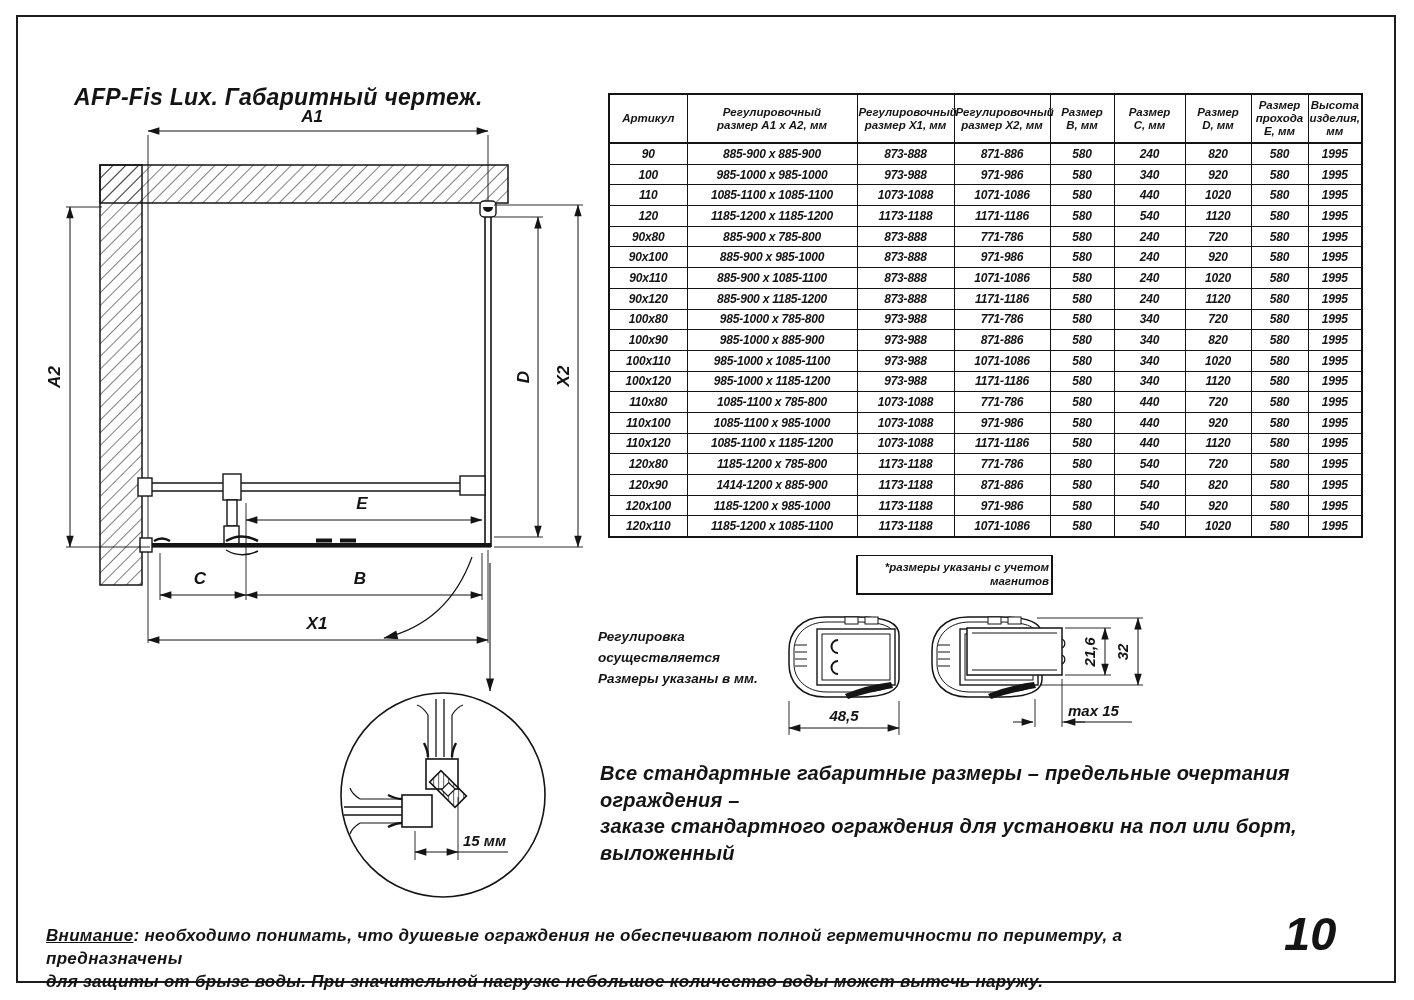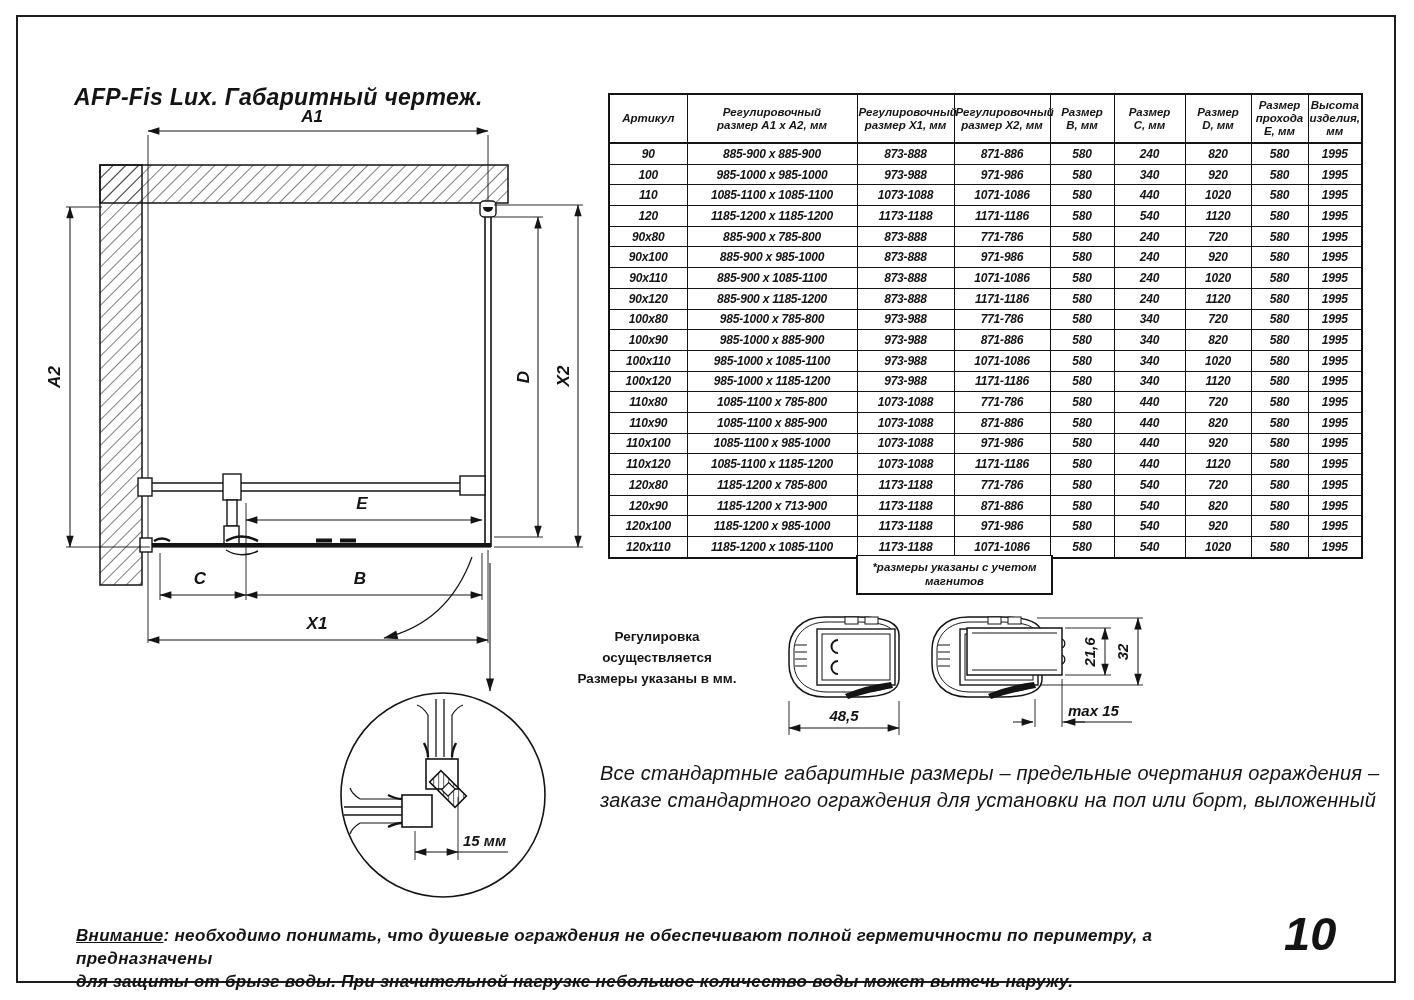--- a/index.html
+++ b/index.html
@@ -29,36 +29,36 @@
     font-size:11.5px;line-height:1.12;height:47px;white-space:pre-line;
     border-bottom:2px solid #141414;font-weight:700;
   }
   table.size-table td{font-size:12px;height:19.7px;line-height:1;letter-spacing:-.2px;}
   col.c1{width:78px}col.c2{width:170px}col.c3{width:97px}col.c4{width:96px}
   col.c5{width:64px}col.c6{width:71px}col.c7{width:66px}col.c8{width:57px}col.c9{width:54px}
   .tbl-footnote{
     position:absolute;left:248px;top:462px;width:189px;
     border:2px solid #141414;border-top:1px solid #141414;
     font-style:italic;font-weight:700;font-size:11.5px;line-height:1.25;
-    text-align:center;padding:4px 2px;background:#fff;
+    text-align:right;padding:4px 2px;background:#fff;
   }
   
   .profile-note{
-    position:absolute;left:564px;top:626px;width:186px;text-align:center;
-    font-weight:700;font-size:13.5px;line-height:21px;
+    position:absolute;left:598px;top:626px;width:186px;text-align:left;
+    font-style:italic;font-weight:700;font-size:13.5px;line-height:21px;
   }
   
   .standard-note{
     position:absolute;left:600px;top:760px;width:800px;
-    font-style:italic;font-weight:400;font-size:20px;line-height:26.5px;
+    font-style:italic;font-weight:700;font-size:20px;line-height:26.5px;
     letter-spacing:.2px;
   }
   
   .warning-note{
-    position:absolute;left:76px;top:924px;width:1140px;
+    position:absolute;left:46px;top:924px;width:1140px;
     font-style:italic;font-weight:700;font-size:17px;line-height:23px;
     letter-spacing:.3px;
   }
   .warning-note .u{text-decoration:underline;}
   .page-number{
     position:absolute;left:1284px;top:906px;font-size:47px;font-weight:700;
     font-style:italic;
   }
   
   svg{position:absolute;}
@@ -442,31 +442,20 @@
           <td>1085-1100 x 785-800</td>
           <td>1073-1088</td>
           <td>771-786</td>
           <td>580</td>
           <td>440</td>
           <td>720</td>
           <td>580</td>
           <td>1995</td>
         </tr>
         <tr>
-          <td>110x90</td>
-          <td>1085-1100 x 885-900</td>
-          <td>1073-1088</td>
-          <td>871-886</td>
-          <td>580</td>
-          <td>440</td>
-          <td>820</td>
-          <td>580</td>
-          <td>1995</td>
-        </tr>
-        <tr>
           <td>110x100</td>
           <td>1085-1100 x 985-1000</td>
           <td>1073-1088</td>
           <td>971-986</td>
           <td>580</td>
           <td>440</td>
           <td>920</td>
           <td>580</td>
           <td>1995</td>
         </tr>
@@ -487,21 +476,21 @@
           <td>1173-1188</td>
           <td>771-786</td>
           <td>580</td>
           <td>540</td>
           <td>720</td>
           <td>580</td>
           <td>1995</td>
         </tr>
         <tr>
           <td>120x90</td>
-          <td>1185-1200 x 713-900</td>
+          <td>1414-1200 x 885-900</td>
           <td>1173-1188</td>
           <td>871-886</td>
           <td>580</td>
           <td>540</td>
           <td>820</td>
           <td>580</td>
           <td>1995</td>
         </tr>
         <tr>
           <td>120x100</td>

